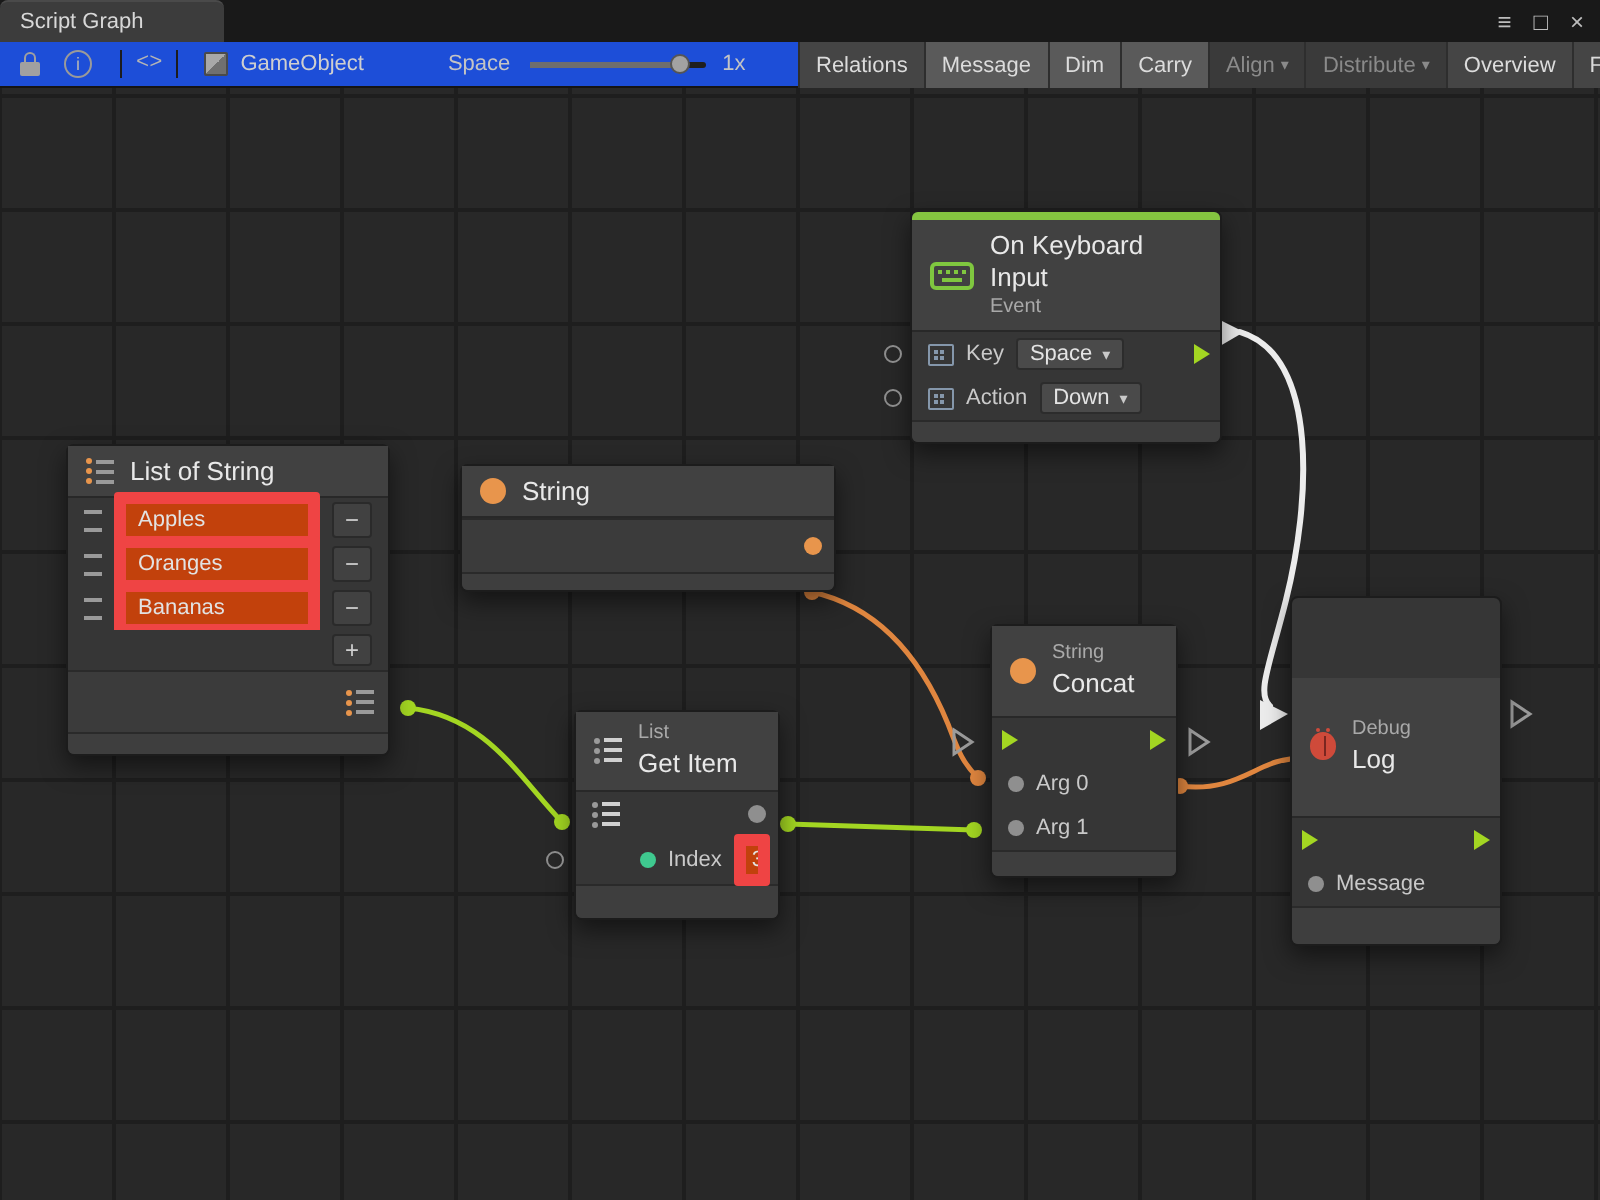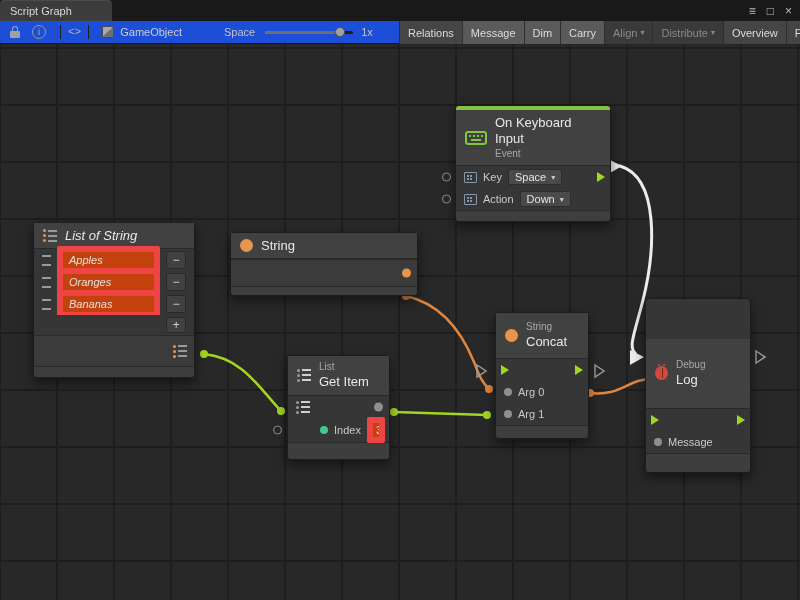--- a/index.html
+++ b/index.html
@@ -228,21 +228,21 @@
     <span class="key-icon"></span>
     <span>Action</span>
     <span class="dropdown">
       <span>Down</span>
       <span class="dd-caret">▾</span>
     </span>
   </div>
   <div class="node-footer" style="height:10px;"></div>
 </div>
 
-<div class="node" style="left:33px;top:222px;width:162px;font-style:italic;">
+<div class="node" style="left:33px;top:222px;width:162px;">
   <div class="node-header">
     <span class="list-icon orange-list">
       <span class="li-row">
           <span class="li-dot"></span>
           <span class="li-bar"></span>
         </span>
       <span class="li-row">
           <span class="li-dot"></span>
           <span class="li-bar"></span>
         </span>

